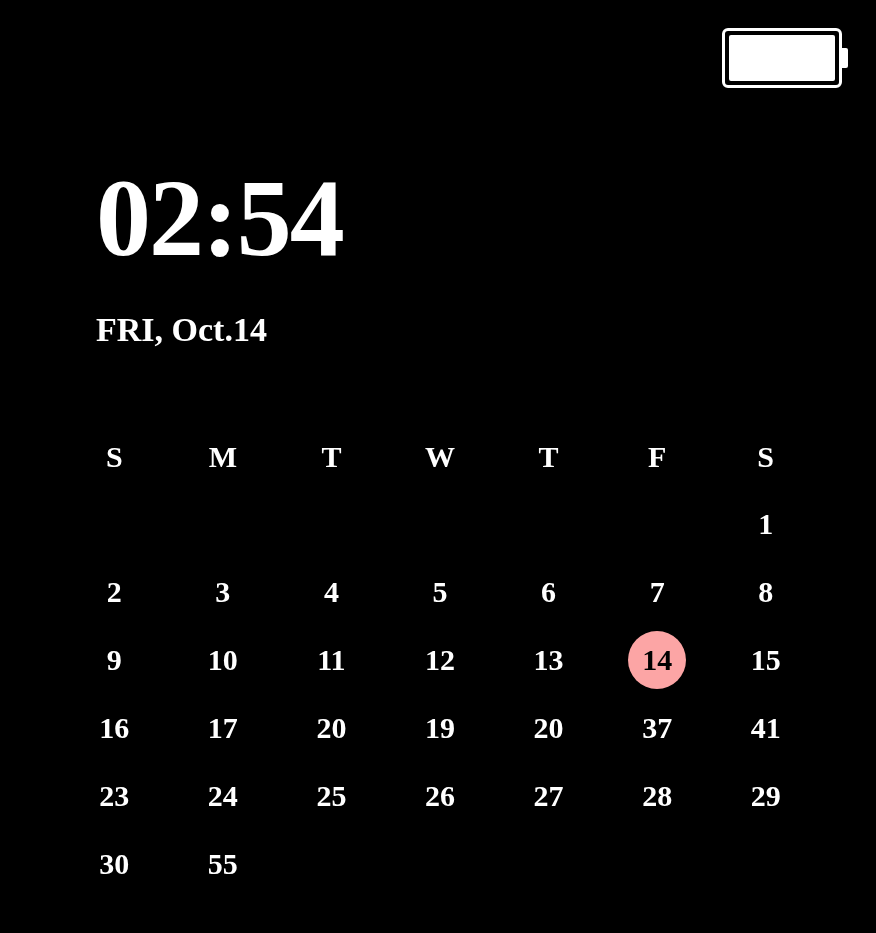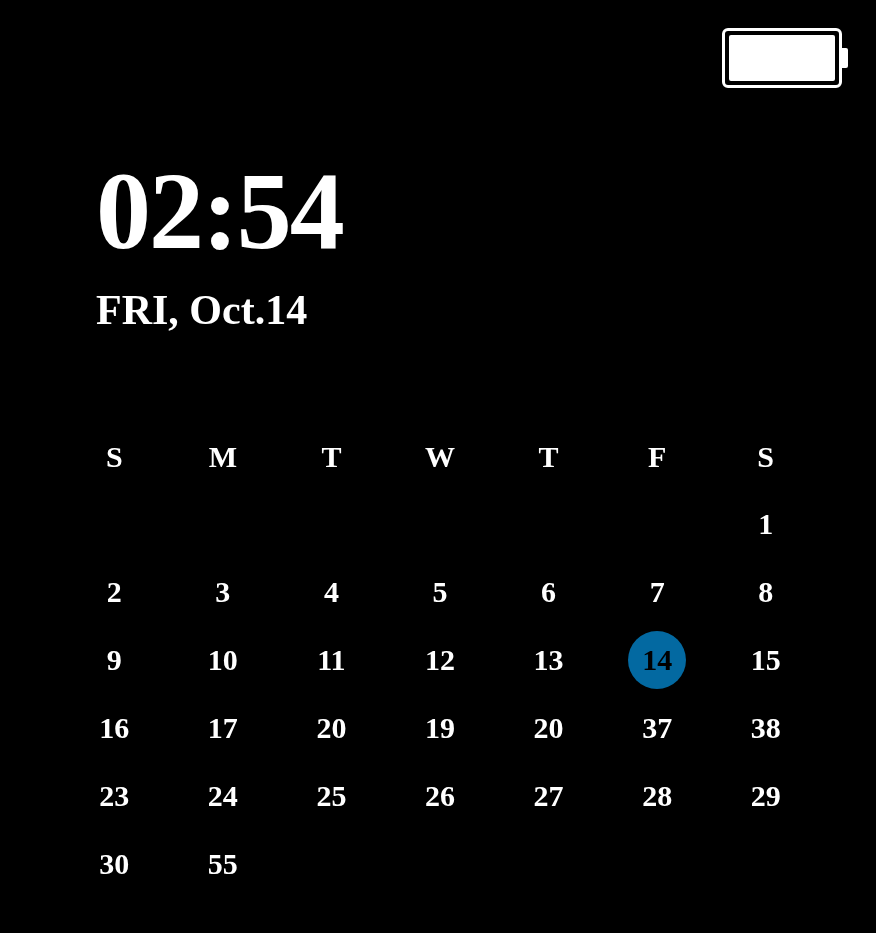--- a/index.html
+++ b/index.html
@@ -40,32 +40,32 @@
     }
     .battery-fill {
       margin: 4px;
       width: calc(100% - 8px);
       height: calc(100% - 8px);
       background: #ffffff;
       border-radius: 2px;
     }
     .time-block {
       position: absolute;
-      top: 156px;
+      top: 163px;
       left: 96px;
     }
     .time {
       font-size: 110px;
       font-weight: bold;
       letter-spacing: -2px;
       line-height: 1;
     }
     .date {
-      margin-top: 20px;
-      font-size: 42px;
+      margin-top: 38px;
+      font-size: 34px;
       font-weight: bold;
     }
     .calendar {
       position: absolute;
       top: 440px;
       left: 60px;
       width: 760px;
     }
     .weekdays {
       display: grid;
@@ -91,21 +91,21 @@
     }
     .day-num {
       width: 58px;
       height: 58px;
       display: flex;
       align-items: center;
       justify-content: center;
       border-radius: 50%;
     }
     .day-num.current {
-      background: #0369a1;
+      background: #fca5a5;
       color: #000000;
     }
   </style>
 </head>
 <body>
 
 <div class="battery">
   <div class="battery-fill"></div>
 </div>
 
@@ -188,21 +188,21 @@
       <div class="day-cell">
         <div class="day-num">19</div>
       </div>
       <div class="day-cell">
         <div class="day-num">20</div>
       </div>
       <div class="day-cell">
         <div class="day-num">37</div>
       </div>
       <div class="day-cell">
-        <div class="day-num">38</div>
+        <div class="day-num">41</div>
       </div>
       <div class="day-cell">
         <div class="day-num">23</div>
       </div>
       <div class="day-cell">
         <div class="day-num">24</div>
       </div>
       <div class="day-cell">
         <div class="day-num">25</div>
       </div>

